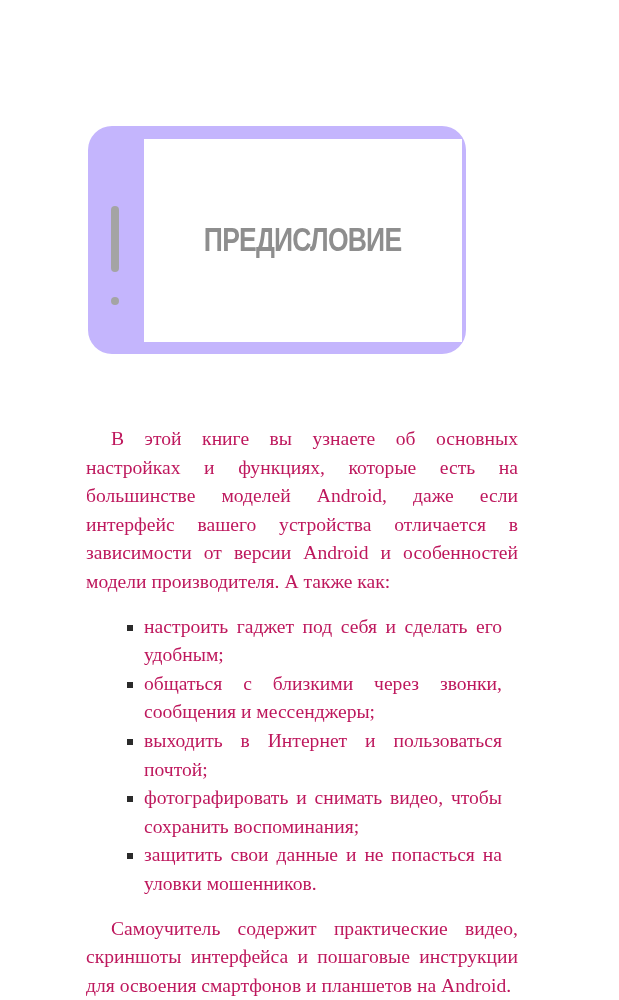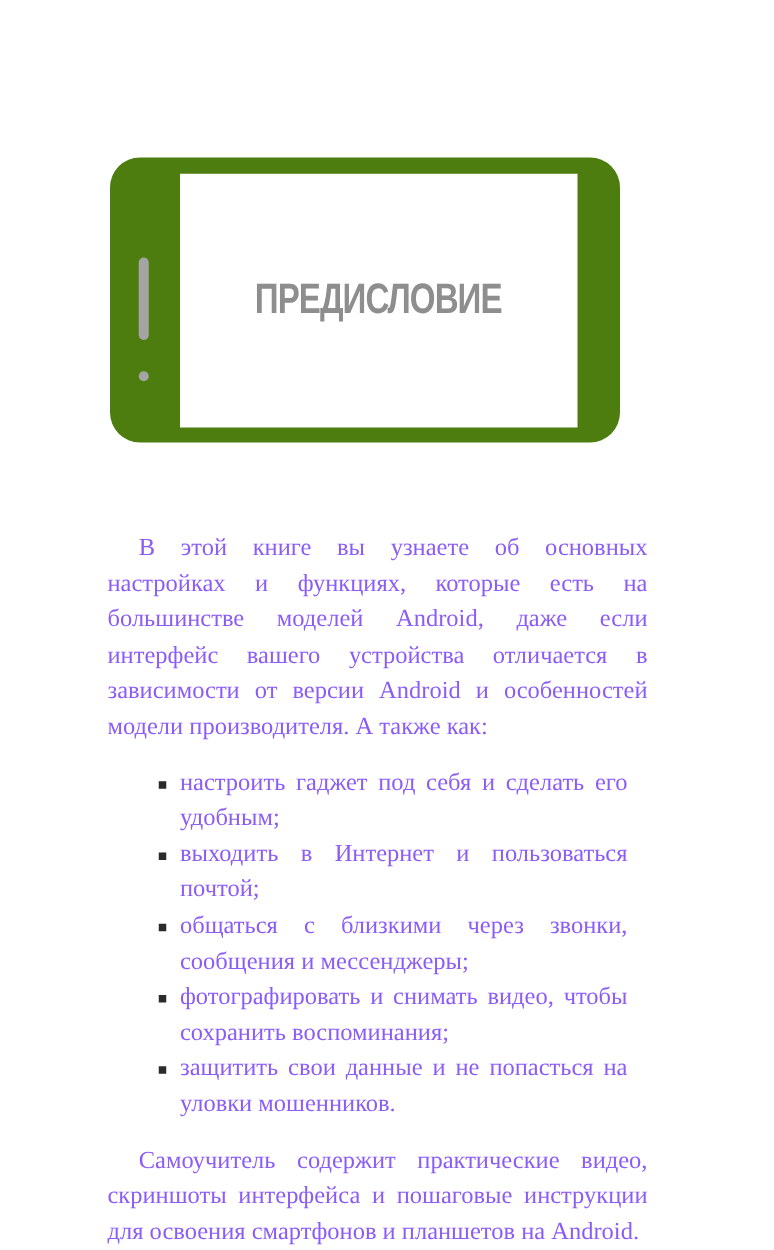--- a/index.html
+++ b/index.html
@@ -1,20 +1,20 @@
 <!DOCTYPE html>
 <html><head>
 <meta charset="utf-8">
 <style>
   html, body { margin: 0; padding: 0; background: #ffffff; }
   body { width: 619px; height: 1000px; position: relative; overflow: hidden; }
 
   .phone {
-    position: absolute; left: 88px; top: 126px; width: 408px; height: 228px;
-    background: #4d7c0f; border-radius: 24px;
+    position: absolute; left: 88px; top: 126px; width: 378px; height: 228px;
+    background: #c4b5fd; border-radius: 24px;
   }
   .phone-screen {
     position: absolute; left: 56px; top: 13px; width: 318px; height: 203px;
     background: #ffffff;
     display: flex; align-items: center; justify-content: center;
   }
   .phone-speaker {
     position: absolute; left: 23px; top: 80px; width: 8px; height: 66px;
     background: #a4a4a4; border-radius: 4px;
   }
@@ -25,21 +25,21 @@
   .chapter-title {
     font-family: "Liberation Sans", sans-serif; font-weight: bold;
     font-size: 34px; color: #8e8e8e; letter-spacing: -1px;
     transform: scaleX(0.78); transform-origin: center;
     margin-top: -2px;
   }
 
   .body-text {
     position: absolute; left: 86px; top: 425px; width: 432px;
     font-family: "Liberation Serif", serif; font-size: 19.6px; line-height: 28.6px;
-    color: #8b5cf6;
+    color: #be185d;
   }
   .para { margin: 0; text-align: justify; text-align-last: left; }
   .para.indent { text-indent: 25px; }
   .bullet-list { list-style: none; margin: 16px; padding: 0; }
   .bullet-item { position: relative; padding-left: 42px; text-align: justify; }
   .bullet-mark {
     position: absolute; left: 25px; top: 12px; width: 6px; height: 6px;
     background: #2b2b2b;
   }
 </style>
@@ -56,25 +56,25 @@
 
 <div class="body-text">
   <p class="para indent">В этой книге вы узнаете об основных настройках и функциях, которые есть на большинстве моделей Android, даже если интерфейс вашего устройства отличается в зависимости от версии Android и особенностей модели производителя. А также как:</p>
   <ul class="bullet-list">
     <li class="bullet-item">
       <span class="bullet-mark"></span>
       <span>настроить гаджет под себя и сделать его удобным;</span>
     </li>
     <li class="bullet-item">
       <span class="bullet-mark"></span>
-      <span>выходить в Интернет и пользоваться почтой;</span>
+      <span>общаться с близкими через звонки, сообщения и мессенджеры;</span>
     </li>
     <li class="bullet-item">
       <span class="bullet-mark"></span>
-      <span>общаться с близкими через звонки, сообщения и мессенджеры;</span>
+      <span>выходить в Интернет и пользоваться почтой;</span>
     </li>
     <li class="bullet-item">
       <span class="bullet-mark"></span>
       <span>фотографировать и снимать видео, чтобы сохранить воспоминания;</span>
     </li>
     <li class="bullet-item">
       <span class="bullet-mark"></span>
       <span>защитить свои данные и не попасться на уловки мошенников.</span>
     </li>
   </ul>

